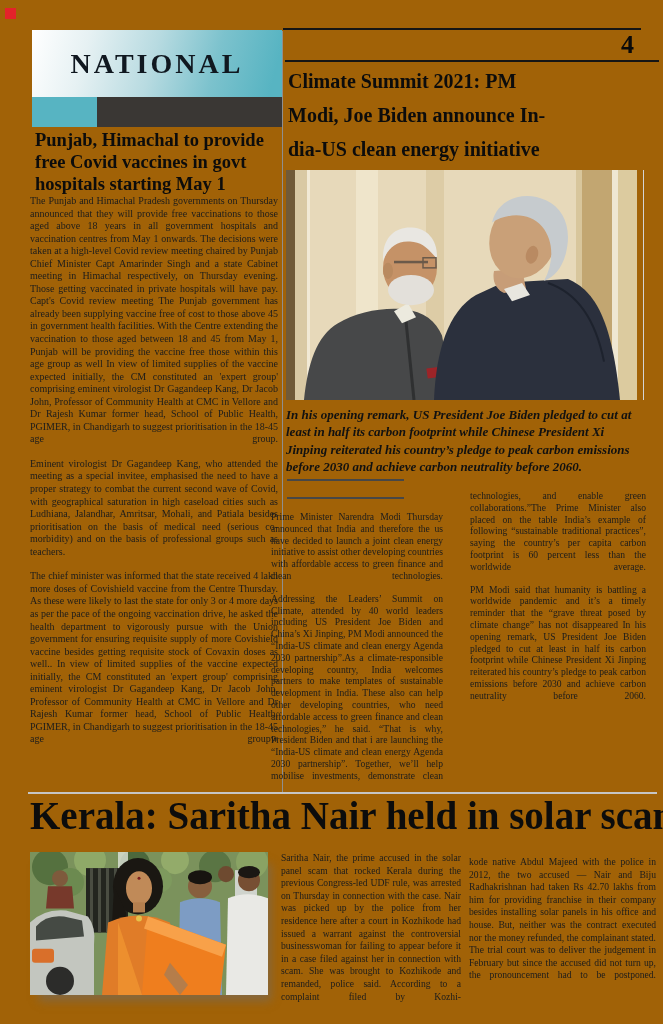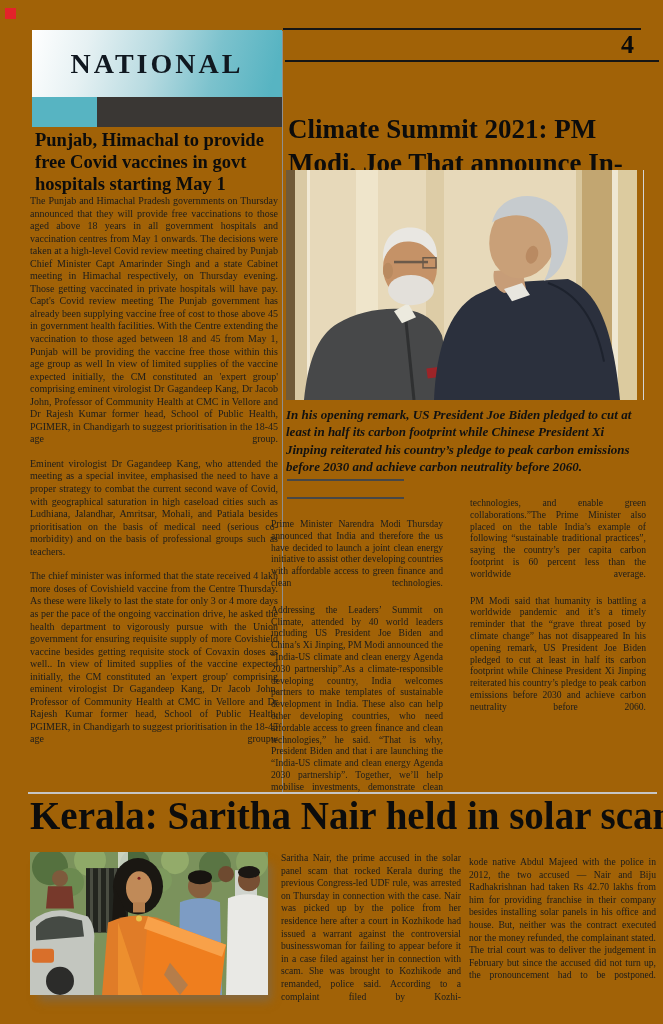--- a/index.html
+++ b/index.html
@@ -24,31 +24,31 @@
   .v-divider{position:absolute;left:282px;top:31px;width:1px;height:763px;background:#8f8f8f;}
   .section-rule{position:absolute;left:28px;top:792px;width:629px;height:2px;background:#c6c6c6;}
 
   .punjab-headline{position:absolute;left:35px;top:129px;width:244px;
                    font-size:18.5px;line-height:22px;font-weight:bold;color:var(--headline,#0c0c0c);}
   .punjab-body{position:absolute;left:30px;top:195px;width:248px;height:600px;overflow:hidden;
                font-size:10px;line-height:12.55px;text-align:justify;text-align-last:justify;}
   .punjab-body p{margin:0 0 12px 0;}
 
   .climate-headline{position:absolute;left:288px;top:64px;width:372px;
-                    font-size:27px;line-height:34px;font-weight:bold;color:var(--headline,#0c0c0c);margin-top:48px;}
+                    font-size:20px;line-height:34px;font-weight:bold;color:var(--headline,#0c0c0c);}
   .climate-photo{position:absolute;left:286px;top:170px;width:351px;height:230px;}
   .photo-edge-line{position:absolute;left:643px;top:170px;width:1px;height:230px;background:#d4d4d4;}
   .climate-caption{position:absolute;left:286px;top:406px;width:356px;
                    font-size:13px;line-height:17.4px;font-weight:bold;font-style:italic;color:#111;}
   .sig-line{position:absolute;left:287px;width:117px;height:2px;background:#474747;}
   .sig-line.one{top:479px;} .sig-line.two{top:497px;}
 
   .news-col{position:absolute;overflow:hidden;font-size:9.6px;line-height:11.8px;
             text-align:justify;text-align-last:justify;}
-  .news-col p{margin:15px 0 11px 0;}
+  .news-col p{margin:8px 0 11px 0;}
   .climate-col1{left:271px;top:503px;width:172px;height:292px;}
   .climate-col2{left:470px;top:482px;width:176px;height:310px;}
 
   .kerala-headline{position:absolute;left:30px;top:798px;width:625px;white-space:nowrap;
                    font-size:39px;line-height:36px;font-weight:bold;color:var(--headline,#0c0c0c);}
   .kerala-photo{position:absolute;left:30px;top:852px;width:238px;height:143px;
                 box-shadow:6px 9px 9px -3px rgba(110,110,110,.55);}
   .kerala-col{position:absolute;overflow:hidden;font-size:9.6px;line-height:12.6px;
               text-align:justify;text-align-last:justify;}
   .kerala-col p{margin:0;}
@@ -83,21 +83,21 @@
     <div>hospitals starting May 1</div>
   </div>
   <div class="punjab-body">
     <p>The Punjab and Himachal Pradesh governments on Thursday announced that they will provide free vaccinations to those aged above 18 years in all government hospitals and vaccination centres from May 1 onwards. The decisions were taken at a high-level Covid review meeting chaired by Punjab Chief Minister Capt Amarinder Singh and a state Cabinet meeting in Himachal respectively, on Thursday evening. Those getting vaccinated in private hospitals will have pay. Capt's Covid review meeting The Punjab government has already been supplying vaccine free of cost to those above 45 in government health facilities. With the Centre extending the vaccination to those aged between 18 and 45 from May 1, Punjab will be providing the vaccine free those within this age group as well In view of limited supplies of the vaccine expected initially, the CM constituted an 'expert group' comprising eminent virologist Dr Gagandeep Kang, Dr Jacob John, Professor of Community Health at CMC in Vellore and Dr Rajesh Kumar former head, School of Public Health, PGIMER, in Chandigarh to suggest prioritisation in the 18-45 age group.</p>
     <p>Eminent virologist Dr Gagandeep Kang, who attended the meeting as a special invitee, emphasised the need to have a proper strategy to combat the current second wave of Covid, with geographical saturation in high caseload cities such as Ludhiana, Jalandhar, Amritsar, Mohali, and Patiala besides prioritisation on the basis of medical need (serious co-morbidity) and on the basis of professional groups such as teachers.</p>
     <p>The chief minister was informed that the state received 4 lakh more doses of Covishield vaccine from the Centre Thursday. As these were likely to last the state for only 3 or 4 more days as per the pace of the ongoing vaccination drive, he asked the health department to vigorously pursue with the Union government for ensuring requisite supply of more Covishield vaccine besides getting requisite stock of Covaxin doses as well.. In view of limited supplies of the vaccine expected initially, the CM constituted an 'expert group' comprising eminent virologist Dr Gagandeep Kang, Dr Jacob John, Professor of Community Health at CMC in Vellore and Dr Rajesh Kumar former head, School of Public Health, PGIMER, in Chandigarh to suggest prioritisation in the 18-45 age groupw</p>
   </div>
 
   <div class="climate-headline">
     <div>Climate Summit 2021: PM</div>
-    <div>Modi, Joe That announce In-</div>
+    <div>Modi, Joe Biden announce In-</div>
     <div>dia-US clean energy initiative</div>
   </div>
 
   <div class="climate-photo">
     <svg viewBox="0 0 351 228" width="351" height="230" preserveAspectRatio="none">
       <rect width="351" height="228" fill="#e7d9ba"></rect>
       <rect x="0" width="9" height="228" fill="#705a38"></rect>
       <rect x="9" width="12" height="228" fill="#d9c9a4"></rect>
       <rect x="21" width="3" height="228" fill="#f2ead6"></rect>
       <rect x="70" width="22" height="228" fill="#efe5cb"></rect>

